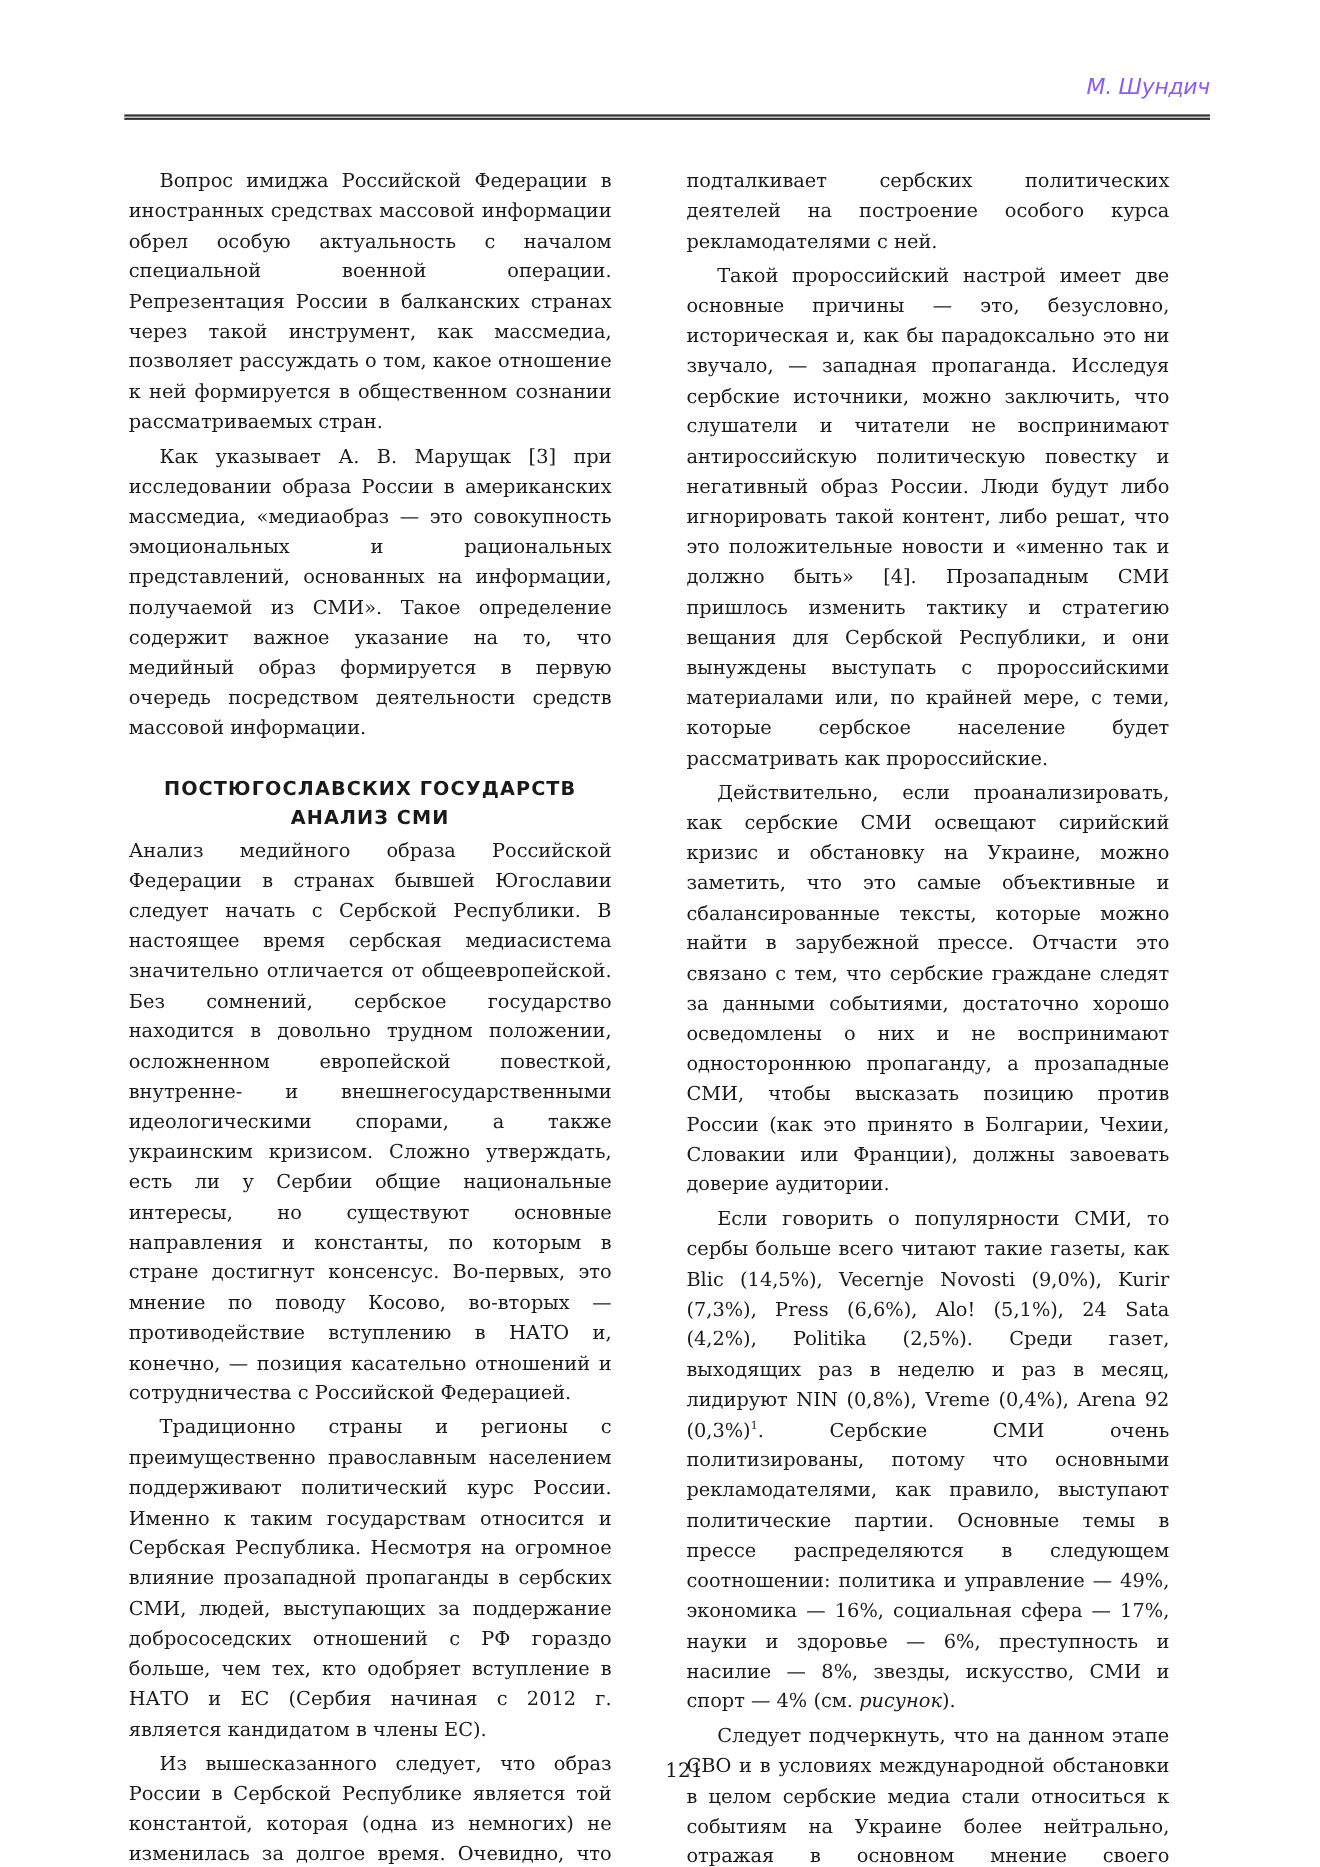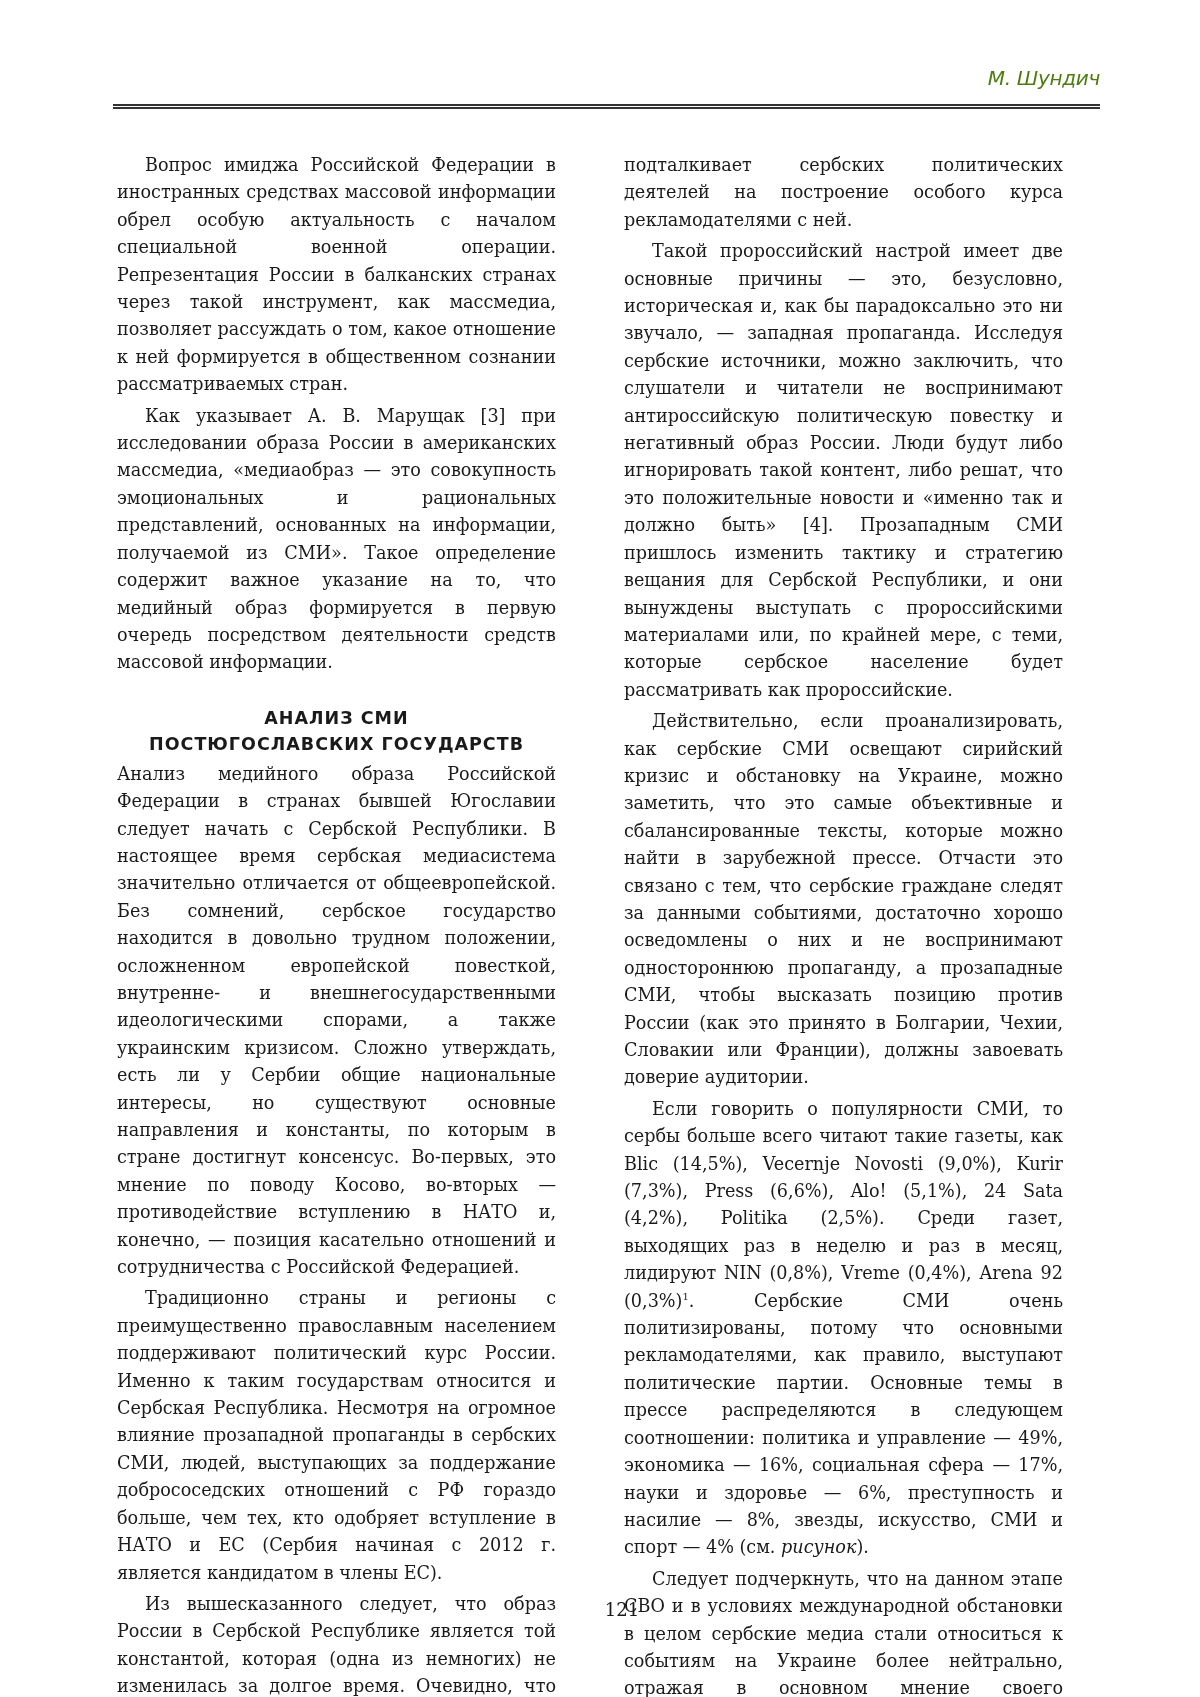--- a/index.html
+++ b/index.html
@@ -1,20 +1,20 @@
 <!DOCTYPE html>
 <html><head>
 <meta charset="utf-8">
 <style>
   html, body { margin: 0; padding: 0; background: #ffffff; }
   body { width: 1200px; height: 1697px; position: relative; overflow: hidden; color: #1a1a1a; }
   .running-head {
     position: absolute; right: 100px; top: 66px;
     font-family: "DejaVu Sans", sans-serif; font-style: italic;
-    font-size: 20px; color: #4d7c0f; letter-spacing: -0.3px;
+    font-size: 20px; color: #8b5cf6; letter-spacing: -0.3px;
   }
   .head-rule {
     position: absolute; left: 113px; right: 100px; top: 104px; height: 5px;
     border-top: 2px solid #333; border-bottom: 2px solid #333; box-sizing: border-box;
   }
   .col {
     position: absolute; top: 148px; width: 447px;
     font-family: "DejaVu Serif", serif; font-size: 17.6px; line-height: 27.4px;
     text-align: justify; hyphens: manual;
   }
@@ -36,22 +36,22 @@
 </head>
 <body>
 
 <div class="running-head">М. Шундич</div>
 <div class="head-rule"></div>
 
 <div class="col left">
   <p>Вопрос имиджа Российской Федерации в иностранных средствах массовой информации обрел особую актуальность с началом специальной военной операции. Репрезентация России в балканских странах через такой инструмент, как массмедиа, позволяет рассуждать о том, какое отношение к ней формируется в общественном сознании рассматриваемых стран.</p>
   <p>Как указывает А. В. Марущак [3] при исследовании образа России в американских массмедиа, «медиаобраз — это совокупность эмоциональных и рациональных представлений, основанных на информации, получаемой из СМИ». Такое определение содержит важное указание на то, что медийный образ формируется в первую очередь посредством деятельности средств массовой информации.</p>
   <div class="section-heading">
+    <div>ПОСТЮГОСЛАВСКИХ ГОСУДАРСТВ</div>
     <div>АНАЛИЗ СМИ</div>
-    <div>ПОСТЮГОСЛАВСКИХ ГОСУДАРСТВ</div>
   </div>
   <p class="noindent">Анализ медийного образа Российской Федерации в странах бывшей Югославии следует начать с Сербской Республики. В настоящее время сербская медиасистема значительно отличается от общеевропейской. Без сомнений, сербское государство находится в довольно трудном положении, осложненном европейской повесткой, внутренне- и внешнегосударственными идеологическими спорами, а также украинским кризисом. Сложно утверждать, есть ли у Сербии общие национальные интересы, но существуют основные направления и константы, по которым в стране достигнут консенсус. Во-первых, это мнение по поводу Косово, во-вторых — противодействие вступлению в НАТО и, конечно, — позиция касательно отношений и сотрудничества с Российской Федерацией.</p>
   <p>Традиционно страны и регионы с преимущественно православным населением поддерживают политический курс России. Именно к таким государствам относится и Сербская Республика. Несмотря на огромное влияние прозападной пропаганды в сербских СМИ, людей, выступающих за поддержание добрососедских отношений с РФ гораздо больше, чем тех, кто одобряет вступление в НАТО и ЕС (Сербия начиная с 2012 г. является кандидатом в члены ЕС).</p>
   <p>Из вышесказанного следует, что образ России в Сербской Республике является той константой, которая (одна из немногих) не изменилась за долгое время. Очевидно, что отношение к РФ</p>
 </div>
 
 <div class="col right">
   <p class="noindent">подталкивает сербских политических деятелей на построение особого курса рекламодателями с ней.</p>
   <p>Такой пророссийский настрой имеет две основные причины — это, безусловно, историческая и, как бы парадоксально это ни звучало, — западная пропаганда. Исследуя сербские источники, можно заключить, что слушатели и читатели не воспринимают антироссийскую политическую повестку и негативный образ России. Люди будут либо игнорировать такой контент, либо решат, что это положительные новости и «именно так и должно быть» [4]. Прозападным СМИ пришлось изменить тактику и стратегию вещания для Сербской Республики, и они вынуждены выступать с пророссийскими материалами или, по крайней мере, с теми, которые сербское население будет рассматривать как пророссийские.</p>
   <p>Действительно, если проанализировать, как сербские СМИ освещают сирийский кризис и обстановку на Украине, можно заметить, что это самые объективные и сбалансированные тексты, которые можно найти в зарубежной прессе. Отчасти это связано с тем, что сербские граждане следят за данными событиями, достаточно хорошо осведомлены о них и не воспринимают одностороннюю пропаганду, а прозападные СМИ, чтобы высказать позицию против России (как это принято в Болгарии, Чехии, Словакии или Франции), должны завоевать доверие аудитории.</p>

